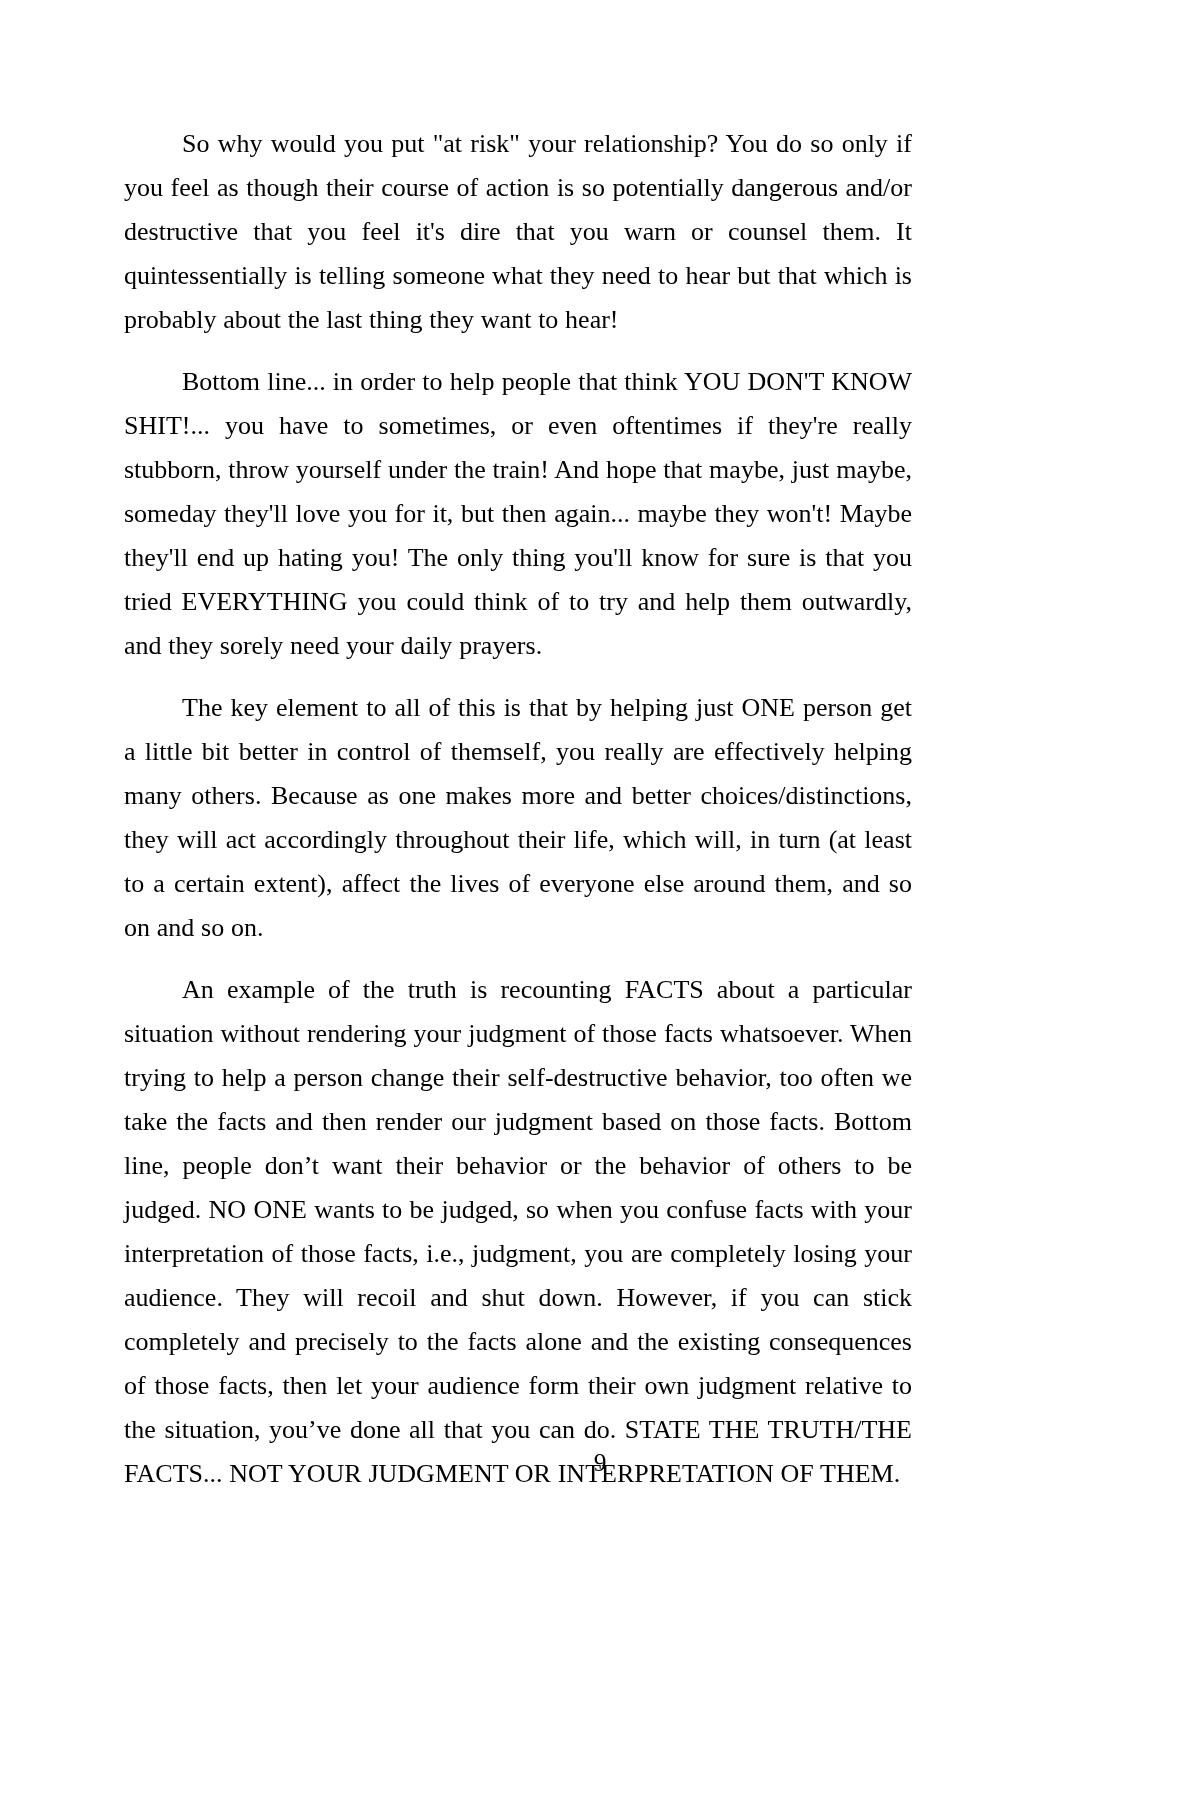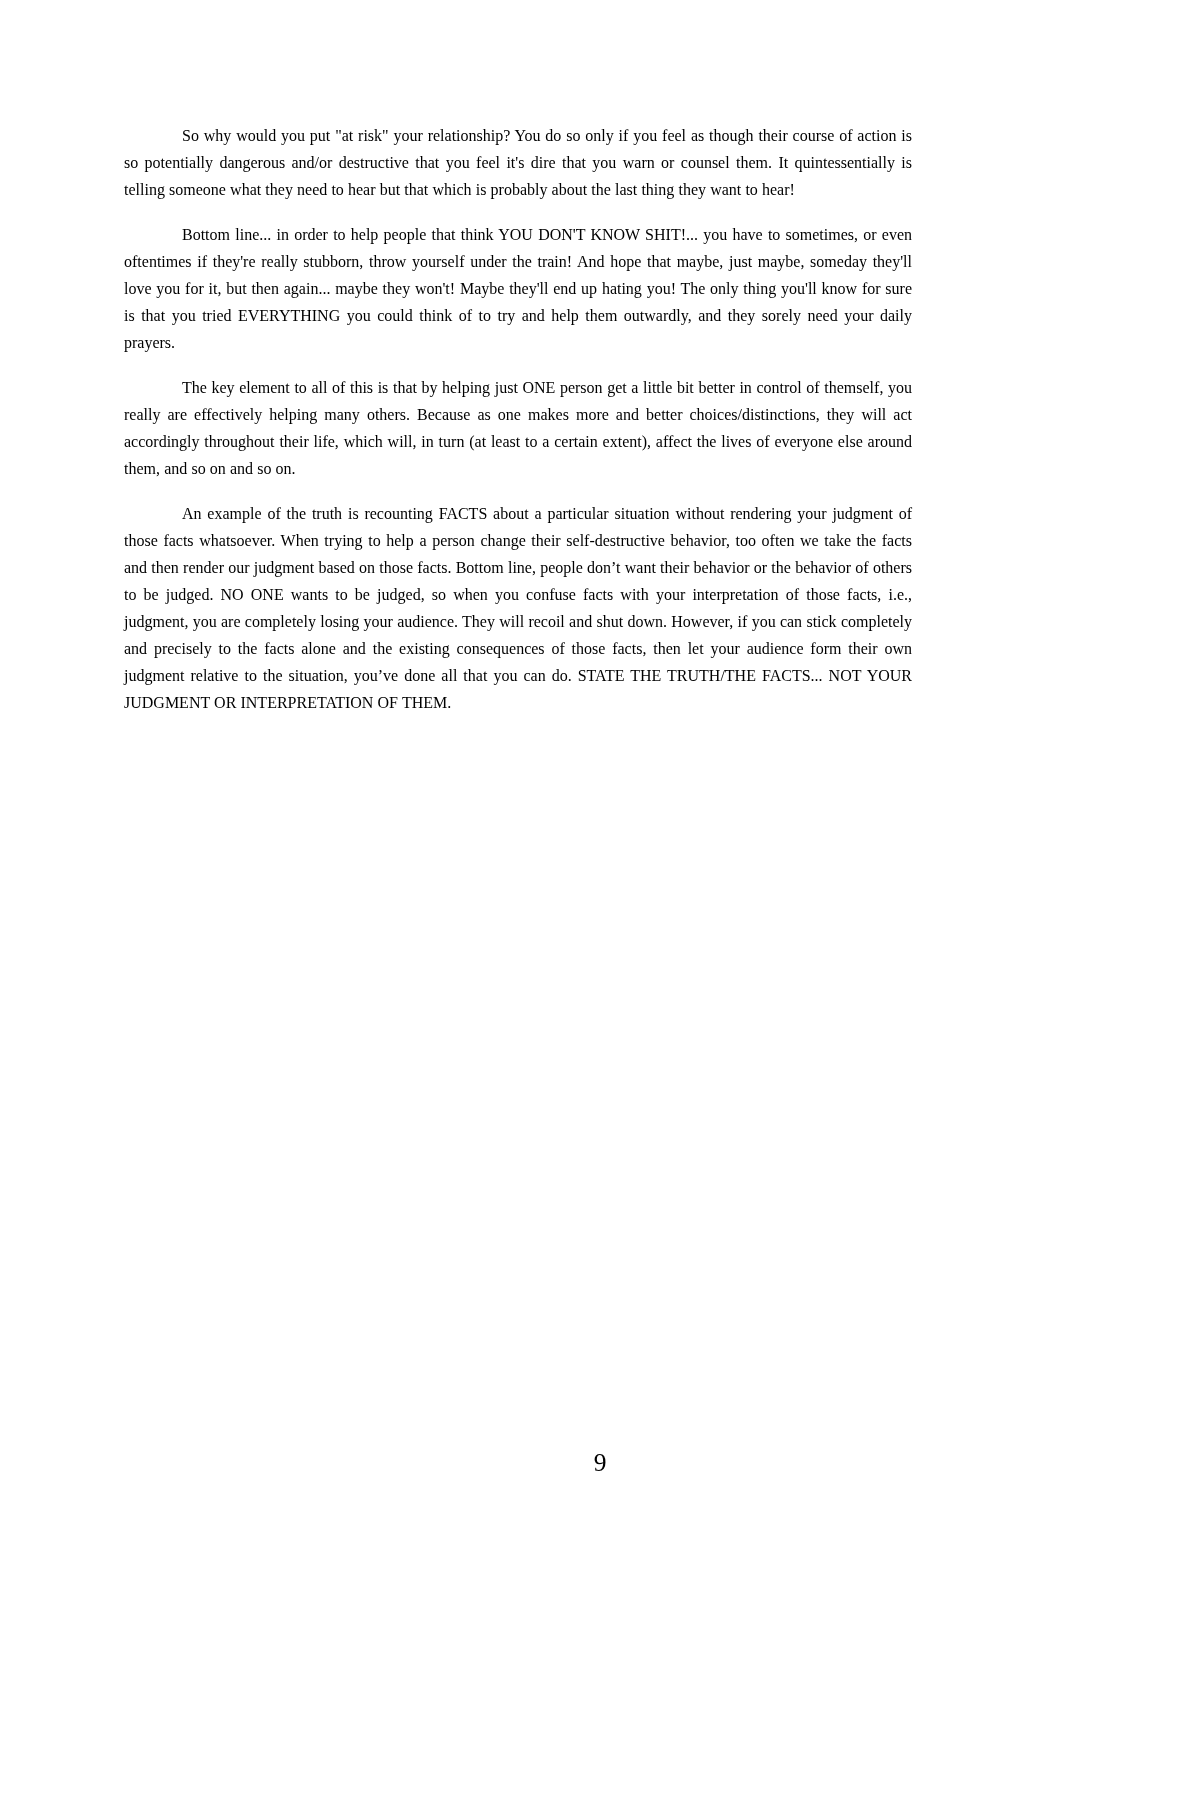--- a/index.html
+++ b/index.html
@@ -20,22 +20,22 @@
 
   .text-block {
     position: absolute;
     left: 124px;
     top: 122px;
     width: 800px;
   }
 
   .para {
     font-family: "Liberation Serif", "DejaVu Serif", serif;
-    font-size: 16px;
-    line-height: 27px;
+    font-size: 26px;
+    line-height: 44px;
     color: #000000;
     text-align: justify;
     text-justify: inter-word;
     text-indent: 58px;
     margin: 0 12px 18px 0;
     hyphens: none;
     -webkit-hyphens: none;
     word-spacing: 0.01em;
   }
 

